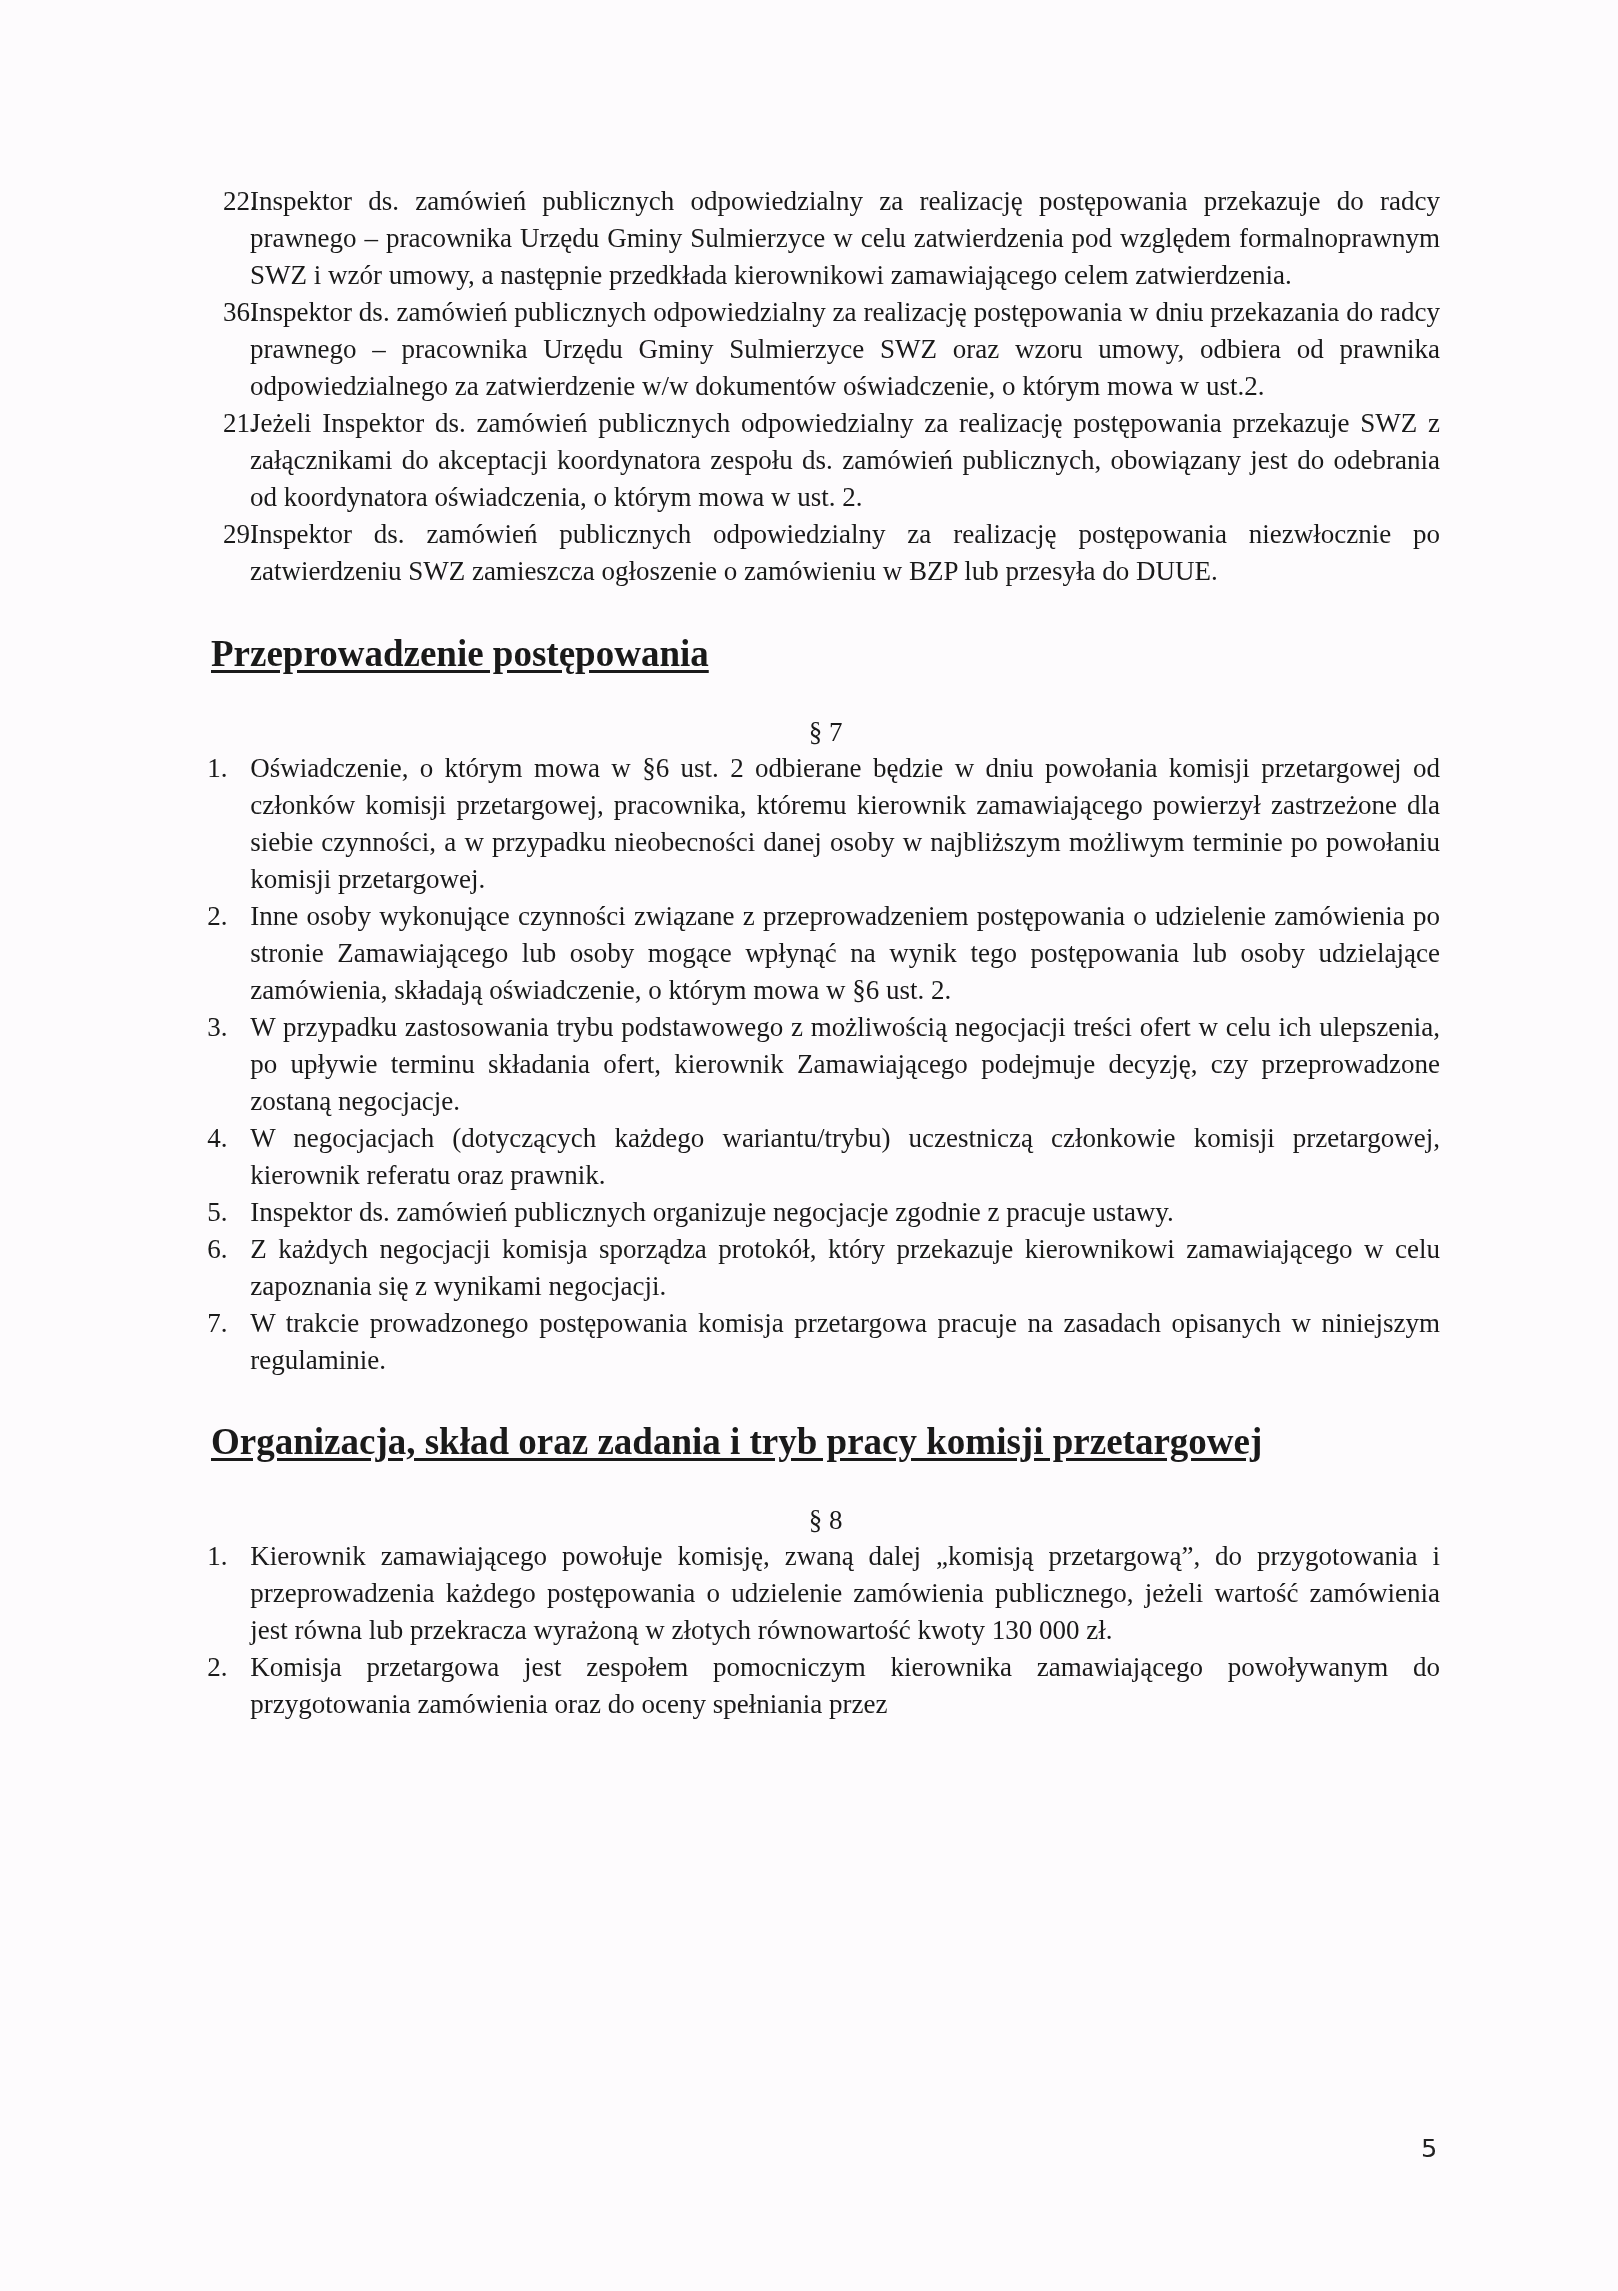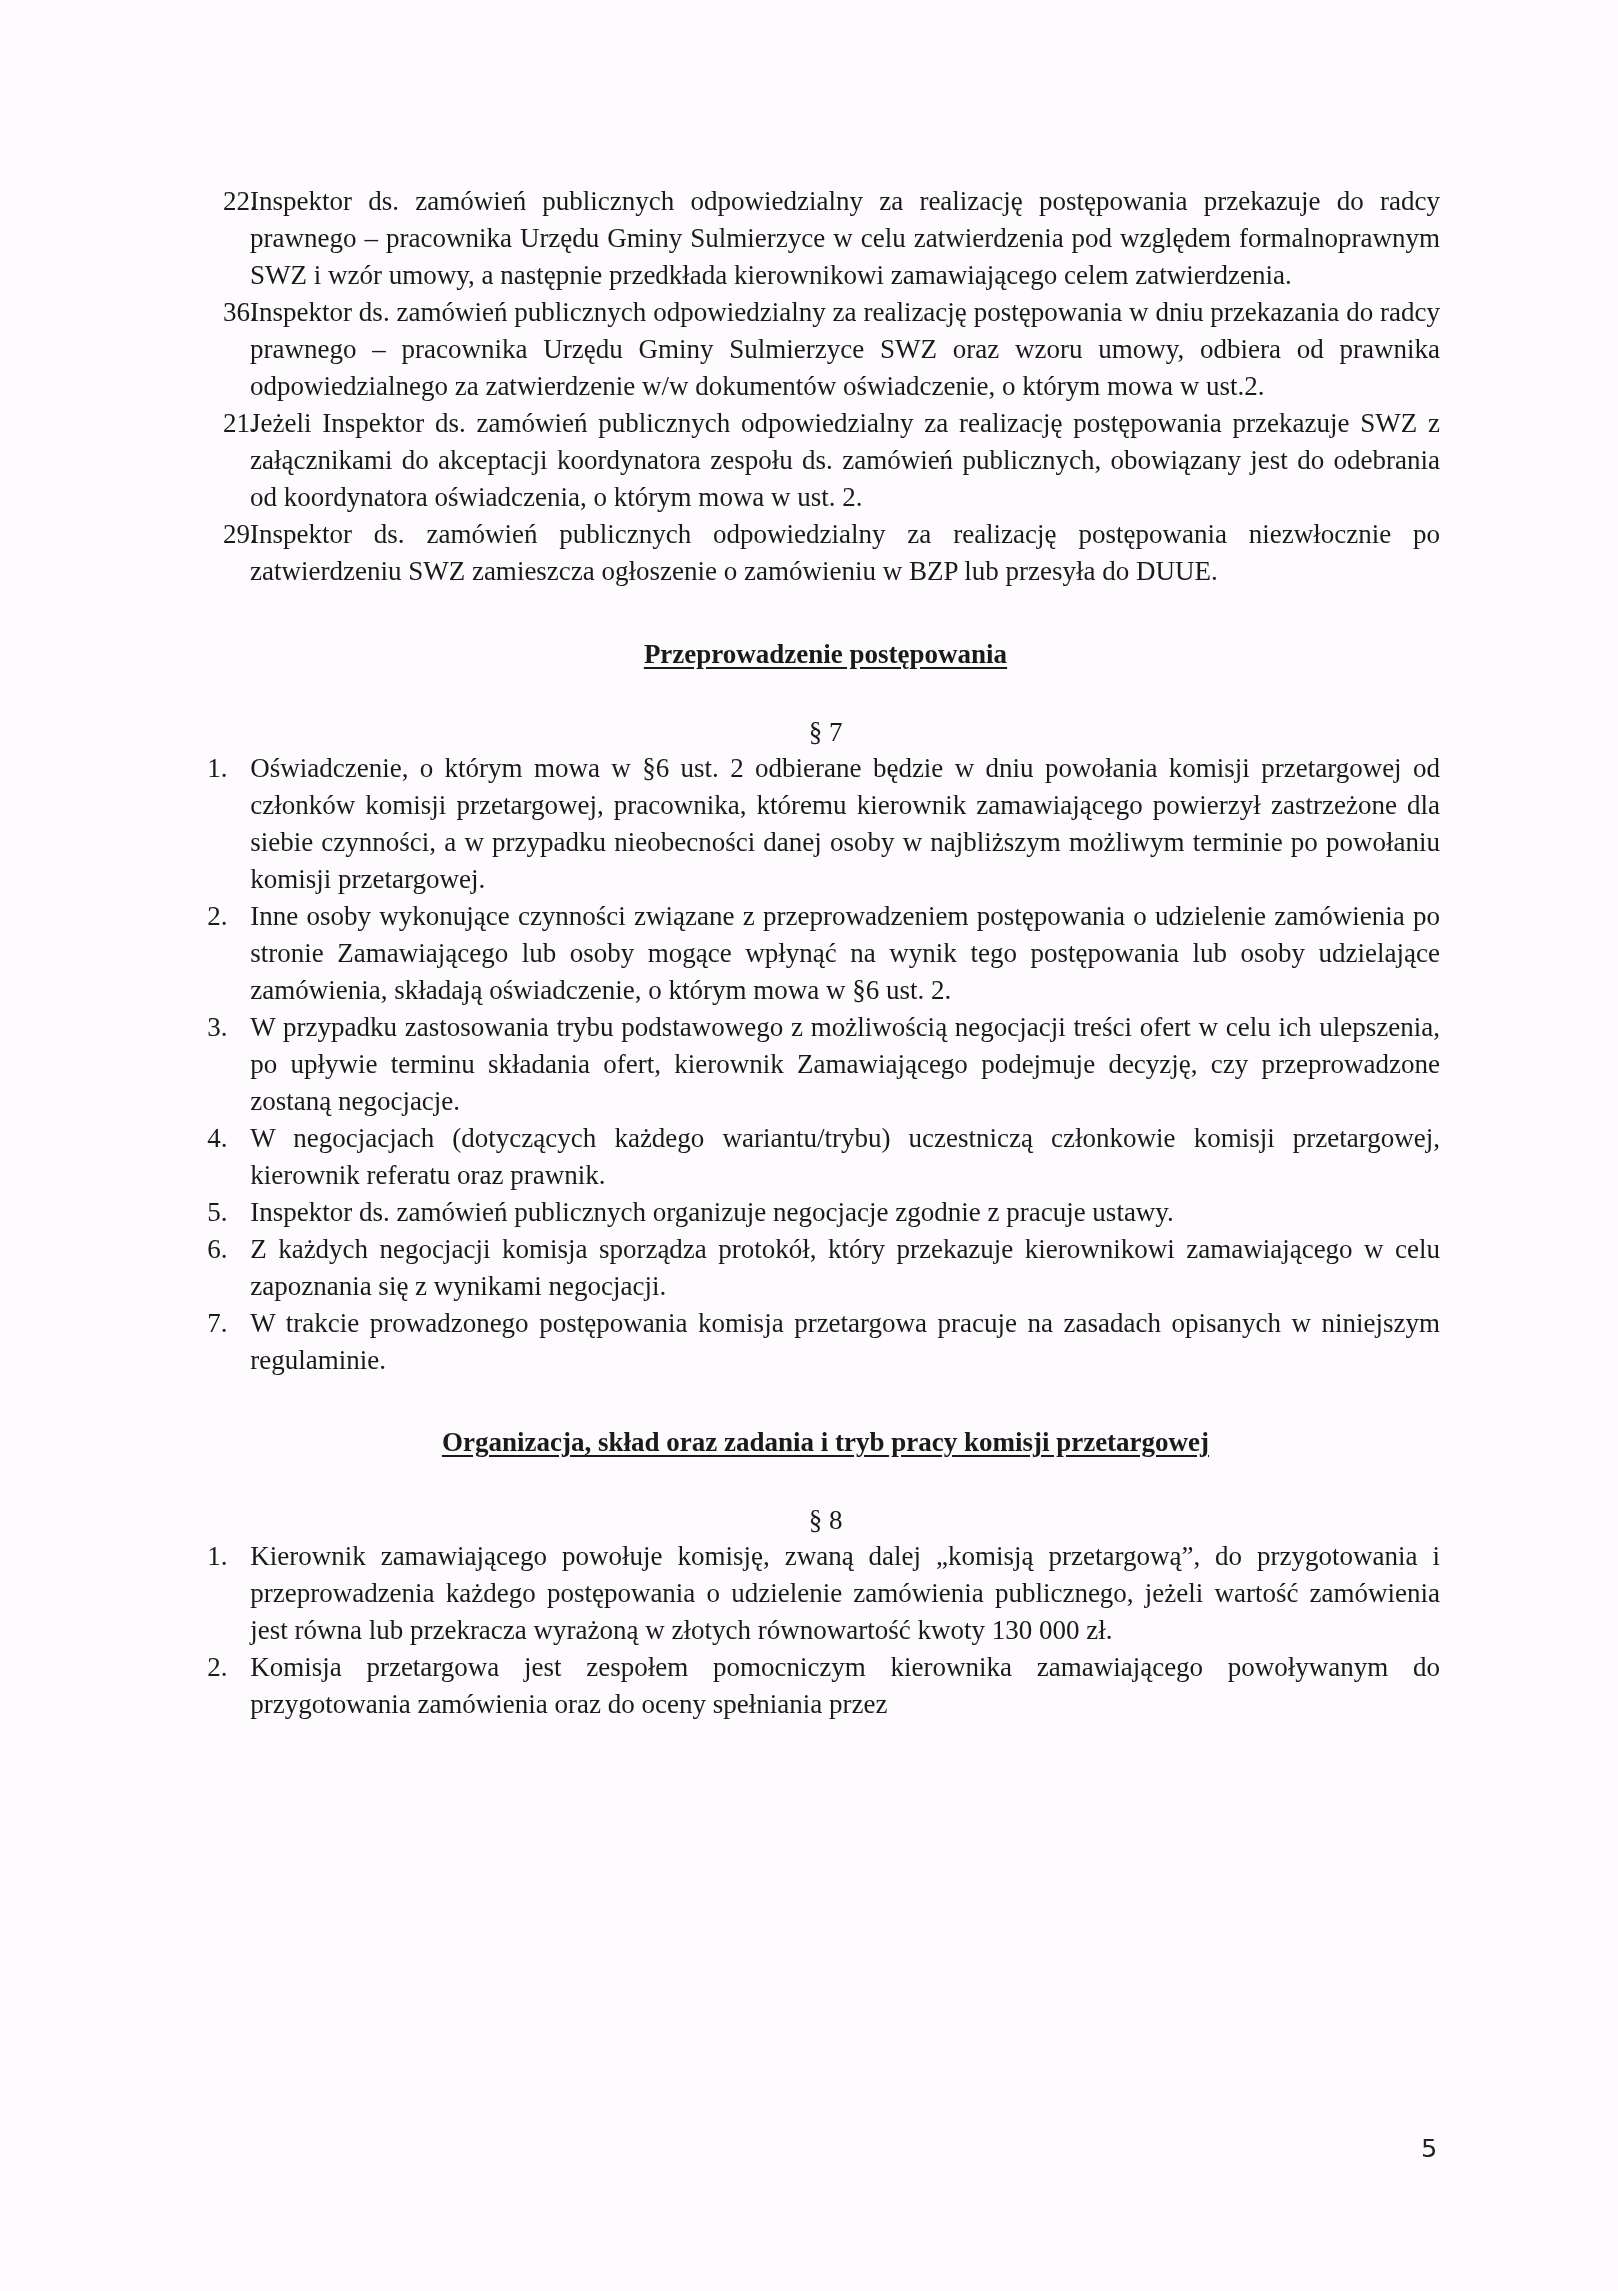--- a/index.html
+++ b/index.html
@@ -23,22 +23,21 @@
     font-size: 27px;
     line-height: 37px;
     text-align: justify;
     margin: 0;
   }
   .item .num {
     position: absolute;
     left: 12px; top: 0;
   }
   .heading {
-    text-align: center;
-    font-size: 27px;
+    font-size: 37px;
     line-height: 36px;
     text-decoration: underline;
     text-underline-offset: 3.9px;
     margin: 0;
   }
   .para-sign {
     text-align: center;
     font-size: 27px;
     line-height: 36px;
     margin: 0;

